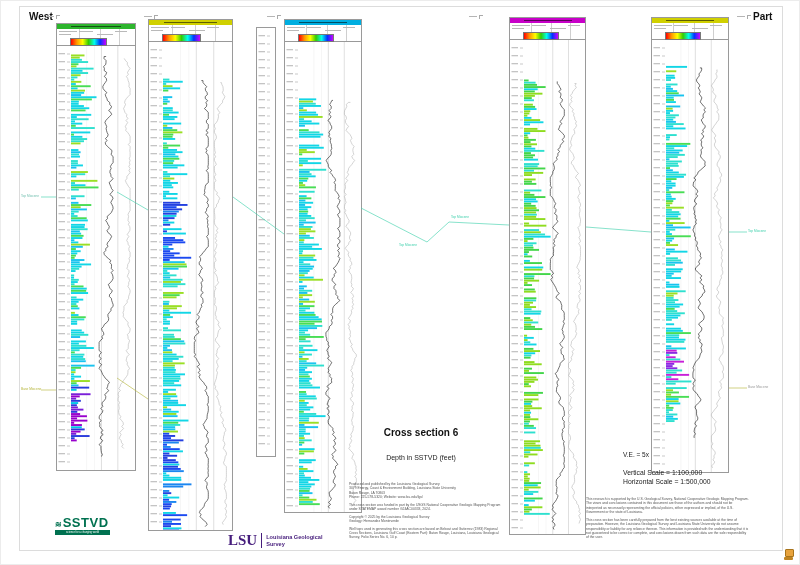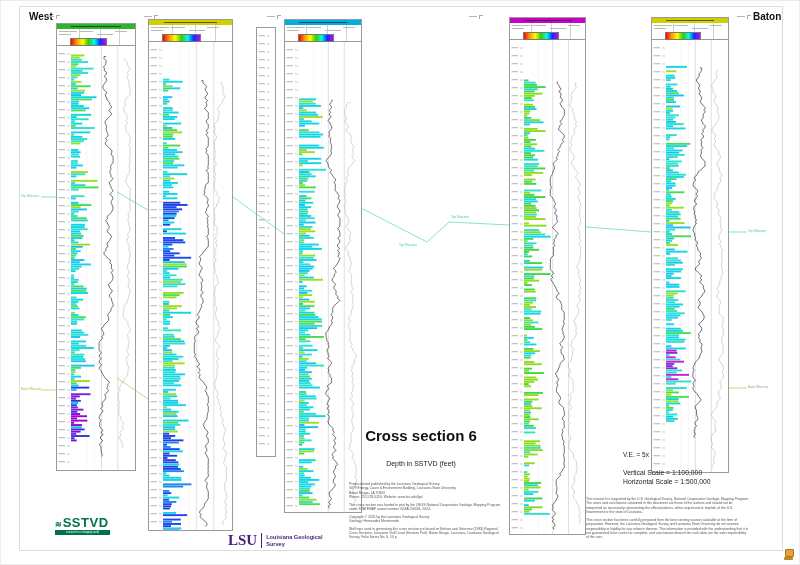--- a/index.html
+++ b/index.html
@@ -13,21 +13,21 @@
   .tbar .ttext{position:absolute;left:18%;top:2px;width:64%;height:1px;background:rgba(0,0,0,.55);}
   .phead{position:relative;width:100%;height:17px;border-bottom:1px solid #999;box-sizing:border-box;}
   .phead .vline{position:absolute;top:0;width:1px;height:100%;background:#cfcfcf;}
   .phead .smudge{position:absolute;height:1px;background:#b9b9b9;}
   .spectral{position:absolute;height:6px;border:0.5px solid #777;}
   .marker{position:absolute;z-index:4;}
   .marker .mbar{width:8px;height:1px;background:#b5b5b5;}
   .marker .mplus{position:absolute;left:10px;top:-1px;width:3px;height:3px;
         border-left:1px solid #aaa;border-top:1px solid #aaa;}
   .center-block{position:absolute;left:330px;top:426px;width:180px;text-align:center;z-index:6;}
-  .cs-title{font-size:15px;font-weight:bold;color:#111;}
+  .cs-title{font-size:10px;font-weight:bold;color:#111;}
   .cs-sub{font-size:7px;color:#222;margin-top:16px;}
   .scale-block{position:absolute;left:622px;top:450px;z-index:6;color:#222;}
   .ve{font-size:6.5px;margin-bottom:10px;}
   .scale-line{font-size:6.8px;line-height:9px;}
   .credits{position:absolute;left:348px;top:481px;width:152px;font-size:3.4px;
         line-height:4.3px;color:#555;z-index:6;}
   .credits p{margin:0 0 3.5px 0;}
   .disclaimer{position:absolute;left:585px;top:496px;width:163px;font-size:3.4px;
         line-height:4.3px;color:#555;z-index:6;}
   .disclaimer p{margin:0 0 4px 0;}
@@ -47,21 +47,21 @@
   .corner-icon .base{width:9px;height:3px;background:#c08422;border-radius:1px;}
   svg{display:block;}
 </style>
 </head>
 <body>
 
 <div class="page">
   <div class="plate-border"></div>
 
   <div class="compass" style="left:28px;">West</div>
-  <div class="compass" style="left:752px;">Baton</div>
+  <div class="compass" style="left:752px;">Part</div>
 
   <div id="panels">
       <div class="panel" style="left: 55px; top: 22px; width: 80px; height: 448px;">
         <div class="tbar" style="background: rgb(45, 181, 45);">
           <div class="ttext"></div>
         </div>
         <div class="phead">
           <div class="vline" style="left: 28%;"></div>
           <div class="vline" style="left: 55%;"></div>
           <div class="vline" style="left: 80%;"></div>

